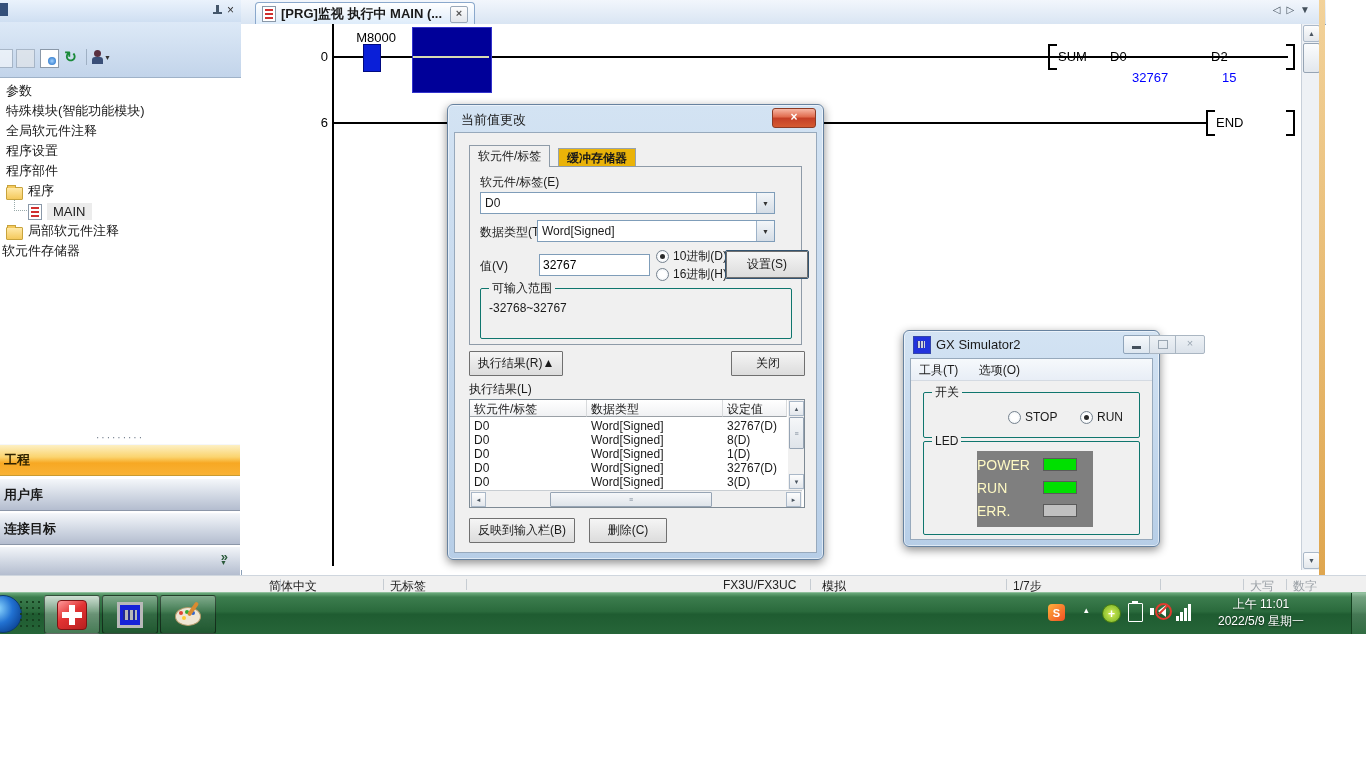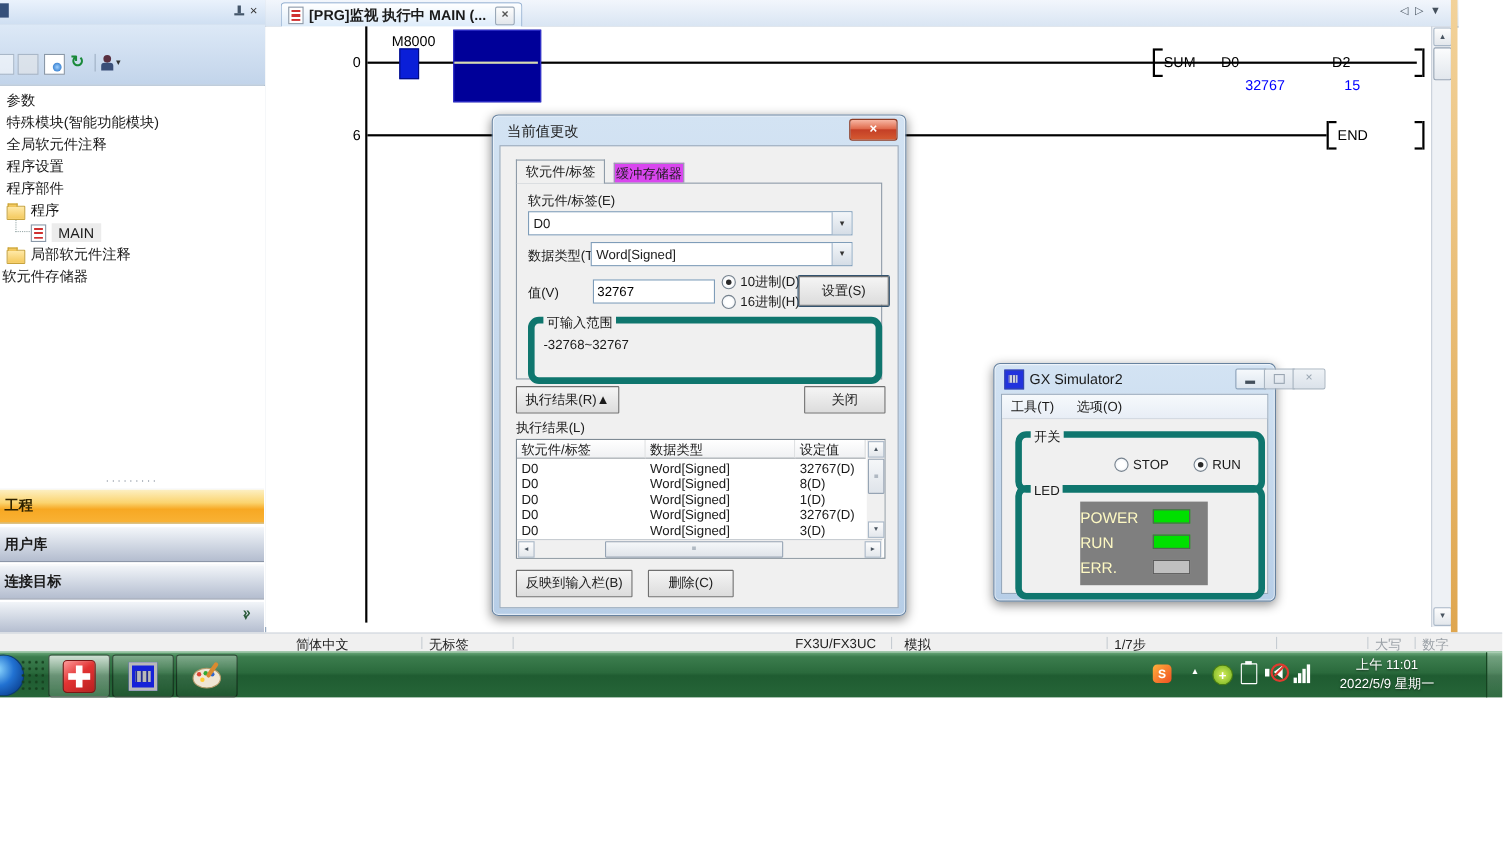--- a/index.html
+++ b/index.html
@@ -62,21 +62,21 @@
        font-size:12px;display:flex;align-items:center;justify-content:center;border-radius:1px;}
   .btn.def{outline:1px solid #33536f;}
   .combo{position:absolute;background:#fff;border:1px solid #7f9db9;font-size:12px;}
   .combo .val{position:absolute;left:4px;top:3px;}
   .combo .dd{position:absolute;right:0;top:0;bottom:0;width:17px;background:linear-gradient(#f3f6f9,#d5dde6);
              border-left:1px solid #9db2c8;font-size:7px;color:#333;display:flex;align-items:center;justify-content:center;}
   .radio{width:11px;height:11px;border-radius:50%;border:1px solid #76828e;background:radial-gradient(#fff 40%,#e5ebf1);
          display:inline-block;position:relative;flex:none;}
   .radio.sel::after{content:"";position:absolute;left:3px;top:3px;width:5px;height:5px;border-radius:50%;background:#2a2a2a;}
   .rgroup{position:absolute;display:flex;align-items:center;font-size:12px;gap:4px;}
-  .gbox{position:absolute;border:6px solid #0f766e;border-radius:10px;}
+  .gbox{position:absolute;border:1px solid #0f766e;border-radius:2px;}
   .gleg{position:absolute;top:-8px;left:8px;background:#f0f0f0;padding:0 3px;font-size:12px;line-height:14px;}
 
   
   .glass{position:absolute;background:linear-gradient(#d3e3f3,#b7cee7);border:1px solid #67829f;border-radius:6px;
          box-shadow:0 3px 10px rgba(0,0,0,.45), inset 0 0 0 1px rgba(255,255,255,.55);}
   .gtitle{position:absolute;left:13px;top:6px;font-size:13px;}
   .redx{position:absolute;background:linear-gradient(#f7b7a4,#e06a4c 45%,#c43f26 50%,#d55a31);border:1px solid #8c3b25;border-radius:3px;
         color:#fff;font-size:12px;line-height:16px;text-align:center;font-weight:bold;}
   .client{position:absolute;left:6px;top:27px;right:6px;bottom:6px;background:#f0f0f0;border:1px solid #97a9bc;}
 
@@ -243,21 +243,21 @@
     <div class="stsep" style="left:1286px;"></div>
     <div class="st gray" style="left:1293px;">数字</div>
   </div>
 
   <div class="glass" style="left:447px;top:104px;width:375px;height:454px;z-index:30;">
     <div class="gtitle">当前值更改</div>
     <div class="redx" style="right:7px;top:3px;width:42px;height:18px;"><span>×</span></div>
     <div class="client">
 
       <div class="abs" style="left:14px;top:12px;height:21px;line-height:21px;padding:0 8px;font-size:12px;background:#f0f0f0;border:1px solid #8e9ba8;border-bottom:none;z-index:2;">软元件/标签</div>
-      <div class="abs" style="left:103px;top:15px;height:18px;line-height:18px;padding:0 1px;font-size:12px;background:#d946ef;border:1px solid #97a2ad;border-bottom:none;">缓冲存储器</div>
+      <div class="abs" style="left:103px;top:15px;height:18px;line-height:18px;padding:0 8px;font-size:12px;background:#eab308;border:1px solid #97a2ad;border-bottom:none;font-weight:bold;">缓冲存储器</div>
 
       <div class="abs" style="left:14px;top:33px;width:331px;height:177px;border:1px solid #8e9ba8;background:#f0f0f0;">
         <div class="abs txt12" style="left:10px;top:8px;">软元件/标签(E)</div>
         <div class="combo" style="left:10px;top:25px;width:293px;height:20px;">
           <span class="val">D0</span>
           <span class="dd">▼</span>
         </div>
         <div class="abs txt12" style="left:10px;top:58px;">数据类型(T)</div>
         <div class="combo" style="left:67px;top:53px;width:236px;height:20px;">
           <span class="val">Word[Signed]</span>

